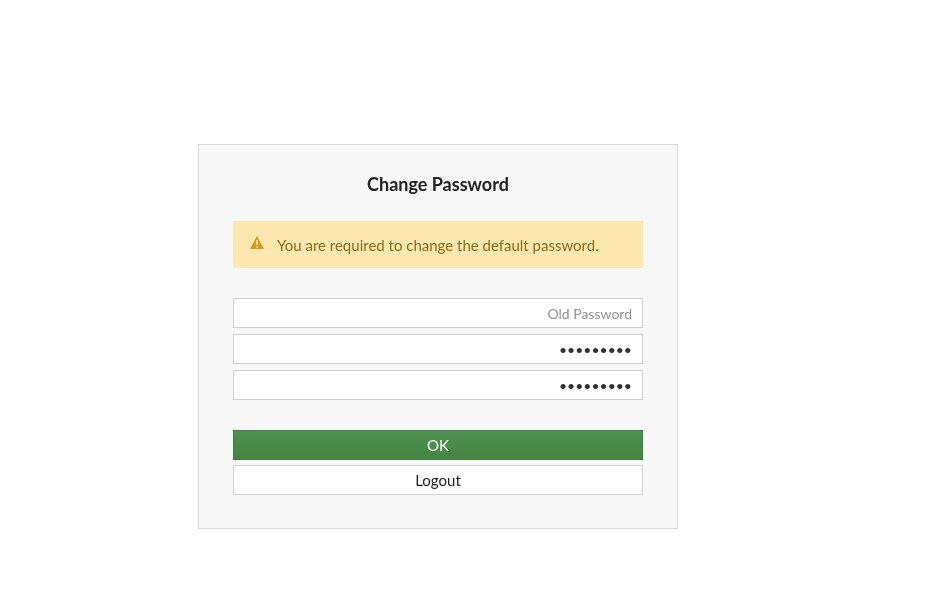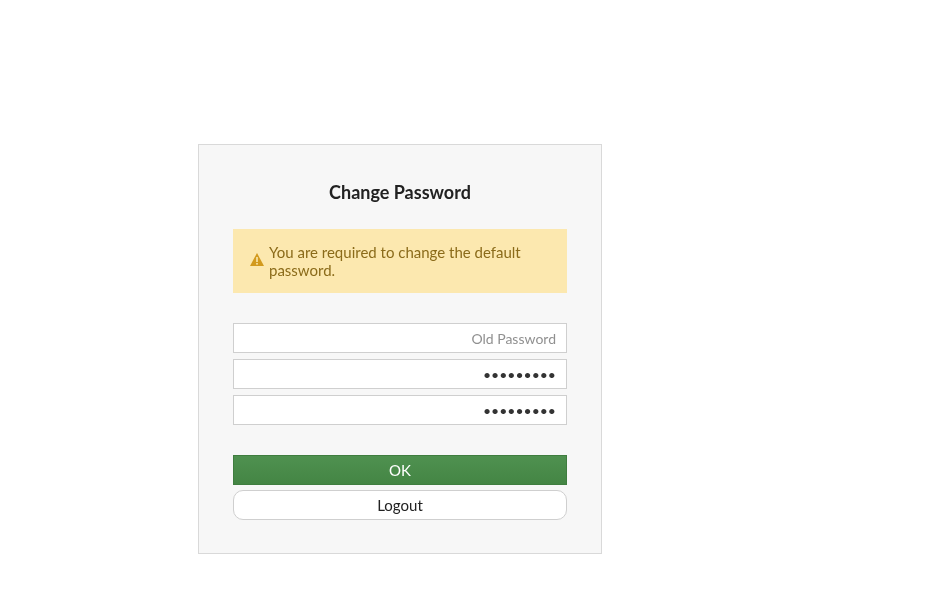--- a/index.html
+++ b/index.html
@@ -11,39 +11,39 @@
       font-family: "Segoe UI", "Lato", -apple-system, BlinkMacSystemFont, sans-serif;
       background: #ffffff;
       width: 926px;
       height: 616px;
       position: relative;
     }
     .panel {
       position: absolute;
       left: 198px;
       top: 144px;
-      width: 404px;
+      width: 480px;
       background: #f7f7f7;
       border: 1px solid #d9d9d9;
-      padding: 36px 34px 28px 34px;
+      padding: 28px 34px 28px 34px;
     }
     .panel-title {
       text-align: center;
       font-weight: 700;
       font-size: 18px;
       color: #222;
       margin-bottom: 26px;
     }
     .alert {
       background: #fce8af;
       color: #8a6d1f;
       padding: 14px 16px;
       display: flex;
       align-items: center;
-      gap: 4px;
+      gap: 12px;
       margin-bottom: 30px;
     }
     .alert svg {
       flex-shrink: 0;
     }
     .alert-text {
       font-size: 15px;
       color: #8b6b1a;
     }
     .form-input {
@@ -77,21 +77,20 @@
     }
     .btn-primary {
       background: #4a8c4a;
       background: linear-gradient(#4f9150, #448544);
       color: #ffffff;
       border: 1px solid #3f7d3f;
     }
     .btn-secondary {
       background: #ffffff;
       color: #222;
-      border-radius: 10px;
     }
   </style>
 </head>
 <body>
 
 <div class="panel">
   <h2 class="panel-title">Change Password</h2>
 
   <div class="alert">
     <span>

